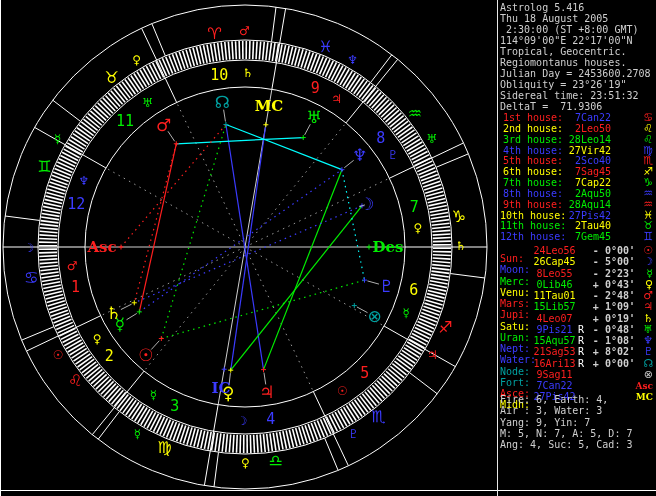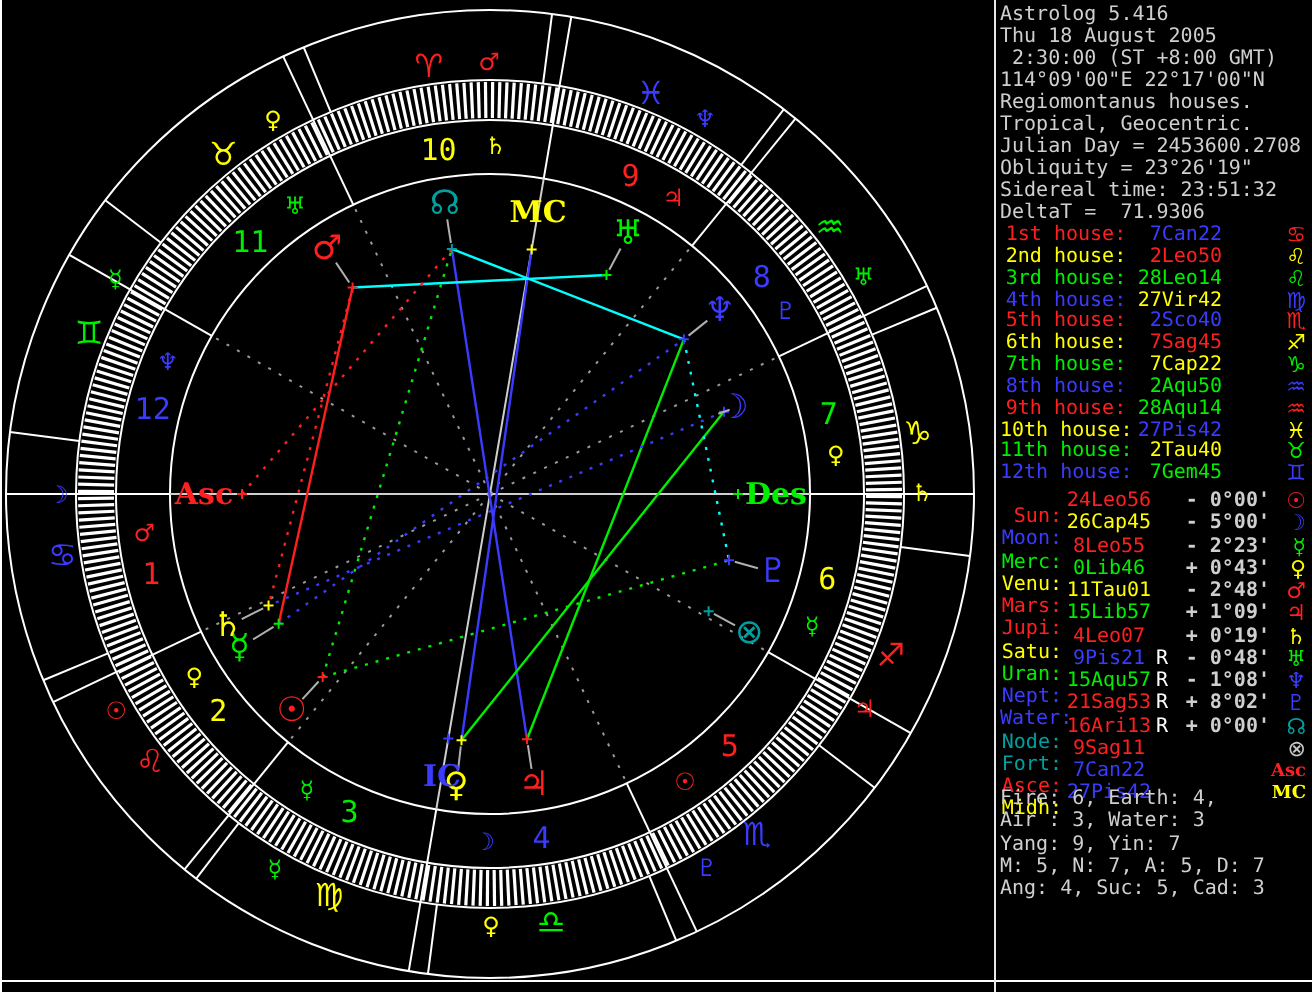--- a/index.html
+++ b/index.html
@@ -15,21 +15,21 @@
          font-size:10px;}
   .hdr{position:absolute;top:2px;left:0;width:156px;}
   .hdr div{height:11.05px;line-height:11.05px;white-space:pre;}
   .houses{position:absolute;top:113px;left:0;width:156px;}
   .house-row{display:flex;height:10.85px;line-height:10.85px;align-items:center;}
   .h-label{width:66px;text-align:center;white-space:pre;}
   .h-val{width:45px;text-align:right;white-space:pre;}
   .h-icon{flex:1;text-align:right;padding-right:3px;font-size:11px;font-family:"DejaVu Sans",sans-serif;}
   .planets{position:absolute;top:245px;left:0;width:156px;}
   .planet-row{display:flex;height:11.25px;line-height:11.25px;align-items:center;}
-  .p-label{width:31px;text-align:right;white-space:pre;margin-top:16px;}
+  .p-label{width:31px;text-align:left;white-space:pre;margin-top:16px;}
   .p-val{width:47px;text-align:center;white-space:pre;}
   .p-r{width:7px;color:#ffffff;}
   .p-lat{width:50px;text-align:right;white-space:pre;font-weight:bold;}
   .p-icon{flex:1;text-align:right;padding-right:3px;font-size:11px;font-family:"DejaVu Sans",sans-serif;}
   .p-icon .angtxt{font-family:"DejaVu Serif",serif;font-weight:bold;font-size:9px;}
   .stats{position:absolute;top:394px;left:0;width:156px;color:#cfcfcf;}
   .stats div{height:11.3px;line-height:11.3px;white-space:pre;}
 
   svg text{font-family:"DejaVu Sans",sans-serif;}
   svg .angle-label{font-family:"DejaVu Serif",serif;font-weight:bold;}
@@ -547,22 +547,22 @@
       <text x="269.0127926906823" y="106.03055016353963" fill="#ffff00" font-size="15" text-anchor="middle" dominant-baseline="central" class="angle-label">MC</text>
       <text x="220.98720730931757" y="387.96944983646034" fill="#3b3bff" font-size="15" text-anchor="middle" dominant-baseline="central" class="angle-label">IC</text>
     </svg>
 
   <div class="panel">
     <div class="hdr">
       <div>Astrolog 5.416</div>
       <div>Thu 18 August 2005</div>
       <div> 2:30:00 (ST +8:00 GMT)</div>
       <div>114°09'00"E 22°17'00"N</div>
+      <div>Tropical, Geocentric.</div>
       <div>Regiomontanus houses.</div>
-      <div>Tropical, Geocentric.</div>
       <div>Julian Day = 2453600.2708</div>
       <div>Obliquity = 23°26'19"</div>
       <div>Sidereal time: 23:51:32</div>
       <div>DeltaT =  71.9306</div>
     </div>
     <div class="houses" id="houses-list">
         <div class="house-row">
           <span class="h-label" style="color:#ff1f1f">1st house:</span>
           <span class="h-val" style="color:#3b3bff">7Can22</span>
           <span class="h-icon" style="color:#ff1f1f">♋</span>

